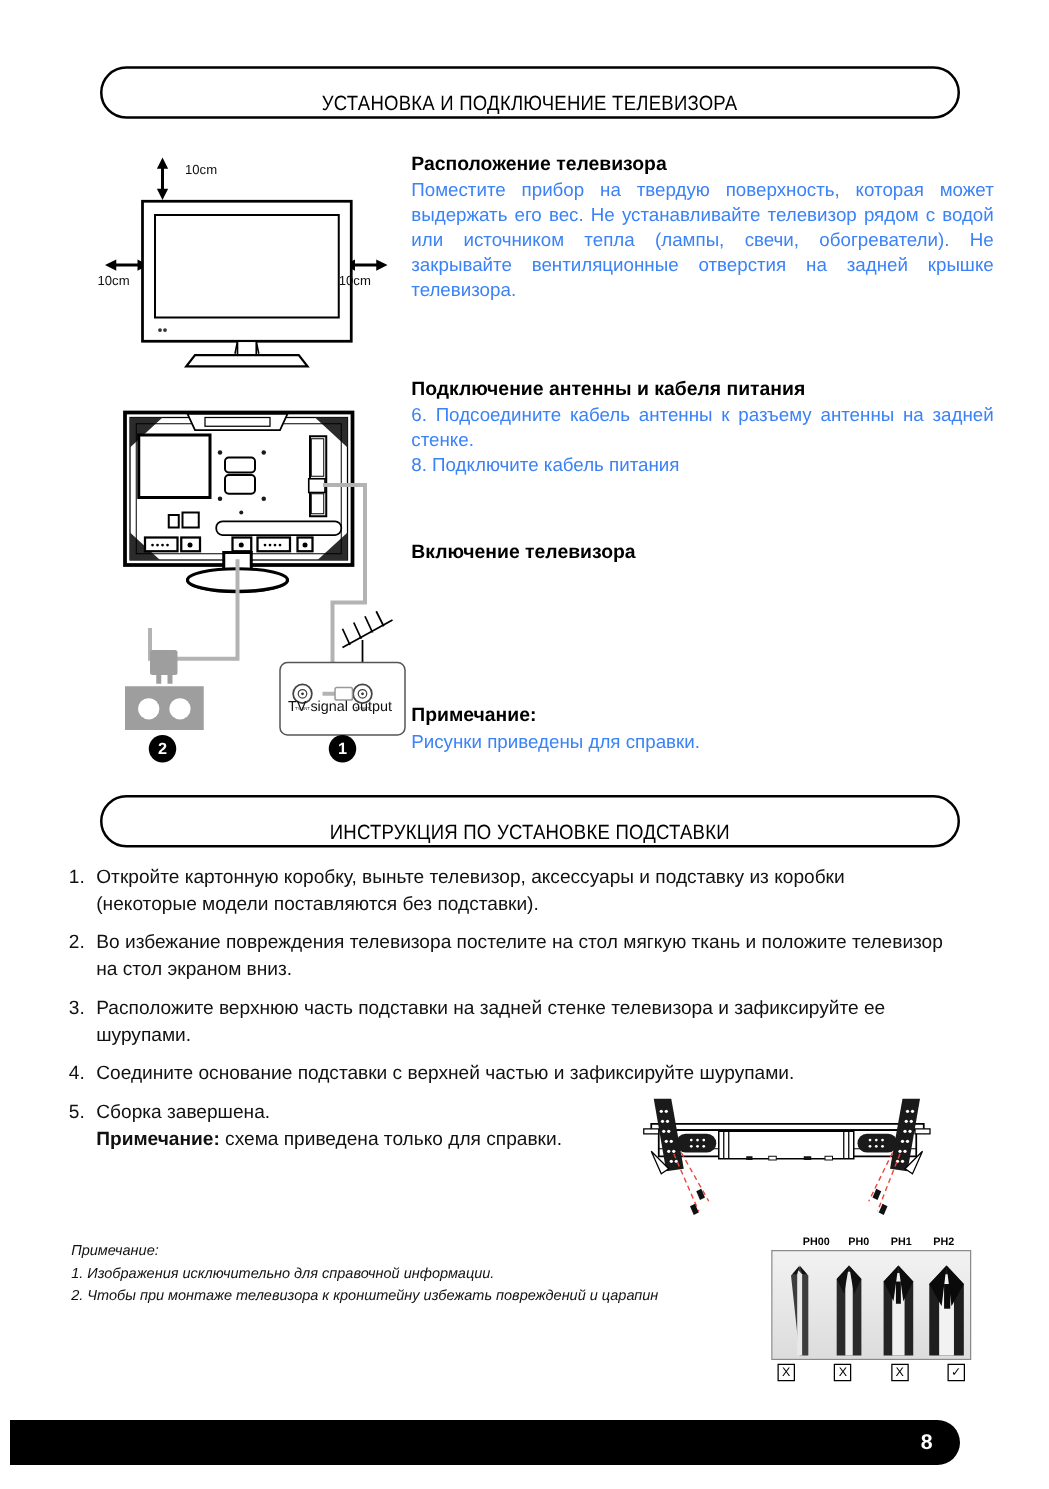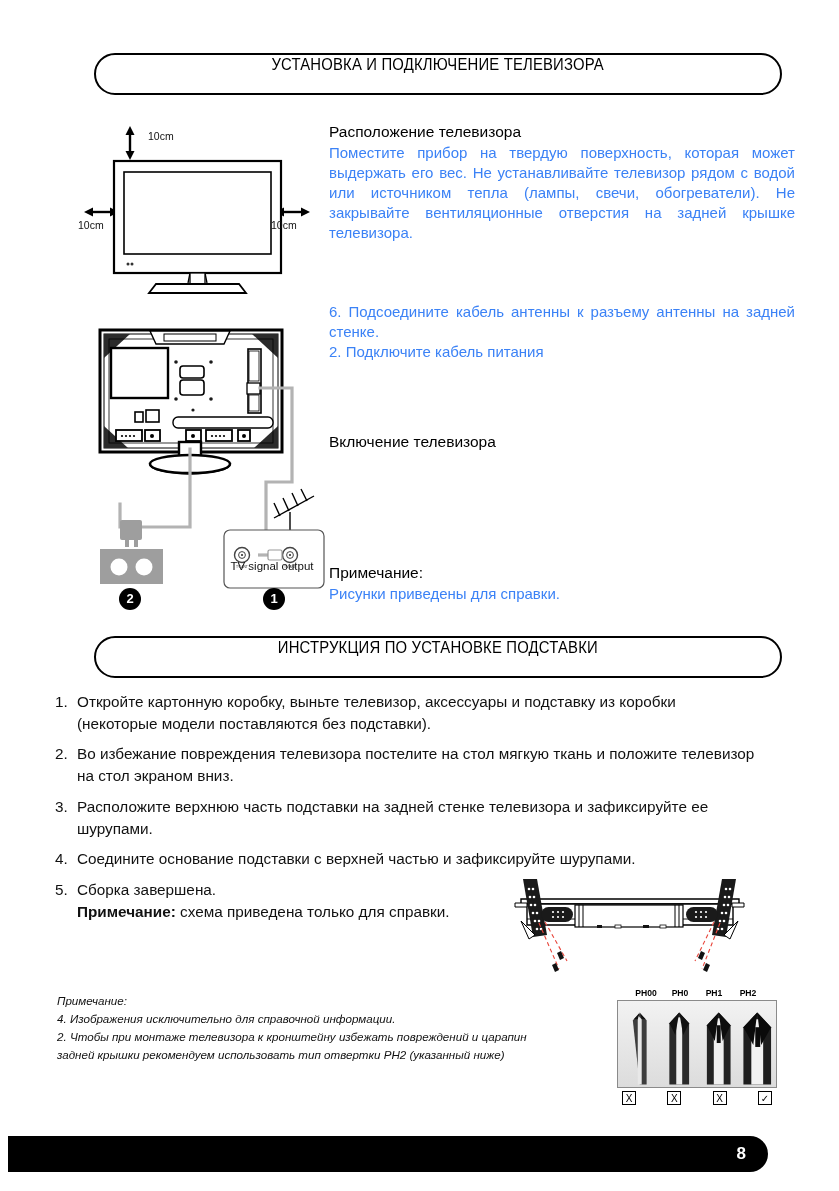--- a/index.html
+++ b/index.html
@@ -12,28 +12,28 @@
     height: 1191px;
     position: relative;
     font-family: "Liberation Sans", sans-serif;
     color: #111;
     overflow: hidden;
   }
 
   
   .banner {
     position: absolute;
-    left: 94px;
+    left: 80px;
     width: 688px;
     height: 42px;
     border: 2.5px solid #000;
     border-radius: 21px;
     box-sizing: border-box;
     display: flex;
-    align-items: flex-start;
+    align-items: flex-end;
     justify-content: center;
   }
   .banner-text {
     font-size: 16.5px;
     letter-spacing: 0.2px;
     font-stretch: condensed;
     transform: scaleX(0.9);
     white-space: nowrap;
     color: #000;
   }
@@ -41,21 +41,21 @@
   #banner-stand   { top: 636px; }
 
   
   .rtcol {
     position: absolute;
     left: 329px;
     width: 472px;
   }
   .rt-h {
     font-size: 15.5px;
-    font-weight: normal;
+    font-weight: bold;
     color: #000;
     margin: 0 0 2px 0;
     line-height: 1.25;
   }
   .rt-p {
     font-size: 15px;
     line-height: 1.33;
     margin: 0;
     color: #3b82f6;
   }
@@ -104,21 +104,21 @@
 
   
   #screwdrivers {
     position: absolute;
     left: 617px;
     top: 988px;
     width: 160px;
   }
   .sd-labels {
     display: flex;
-    justify-content: center;
+    justify-content: flex-end;
     font-size: 8.6px;
     font-weight: bold;
     padding: 0 5px;
     margin-bottom: 2px;
     color: #000;
   }
   .sd-labels span { width: 34px; text-align: center; }
   .sd-photo {
     position: relative;
     height: 86px;
@@ -343,22 +343,23 @@
   <div style="position:absolute; left:6px; top:72px; width:96px; text-align:center; font-size:11.5px; color:#111;">TV signal output</div>
   <div style="position:absolute; left:45px; top:100px; width:22px; height:22px; border-radius:50%; background:#000; color:#fff; font-size:13px; font-weight:bold; line-height:22px; text-align:center;">1</div>
 </div>
 
 <div class="rtcol" id="block-placement">
   <div class="rt-h">Расположение телевизора</div>
   <p class="rt-p just">Поместите прибор на твердую поверхность, которая может выдержать его вес. Не устанавливайте телевизор рядом с водой или источником тепла (лампы, свечи, обогреватели). Не закрывайте вентиляционные отверстия на задней крышке телевизора.</p>
 </div>
 
 <div class="rtcol" id="block-antenna">
+  <div class="rt-h">Подключение антенны и кабеля питания</div>
   <p class="rt-p just">6. Подсоедините кабель антенны к разъему антенны на задней стенке.</p>
-  <p class="rt-p">2. Подключите кабель питания</p>
+  <p class="rt-p">8. Подключите кабель питания</p>
 </div>
 
 <div class="rtcol" id="block-power">
   <div class="rt-h">Включение телевизора</div>
 </div>
 
 <div class="rtcol" id="block-note">
   <div class="rt-h">Примечание:</div>
   <p class="rt-p">Рисунки приведены для справки.</p>
 </div>
@@ -488,23 +489,22 @@
     </g>
     <g fill="#111">
       <path d="M204,78 l4,2 l-3,7 l-4,-2 z"></path>
       <path d="M209,90 l4,2 l-3,7 l-4,-2 z"></path>
     </g>
   </svg>
 </div>
 
 <div id="bottom-note">
   <div>Примечание:</div>
-  <div>4. Изображения исключительно для справочной информации.</div>
+  <div>1. Изображения исключительно для справочной информации.</div>
   <div>2. Чтобы при монтаже телевизора к кронштейну избежать повреждений и царапин</div>
-  <div>задней крышки рекомендуем использовать тип отвертки PH2 (указанный ниже)</div>
 </div>
 
 <div id="screwdrivers">
   <div class="sd-labels">
     <span>PH00</span>
     <span>PH0</span>
     <span>PH1</span>
     <span>PH2</span>
   </div>
   <div class="sd-photo">

